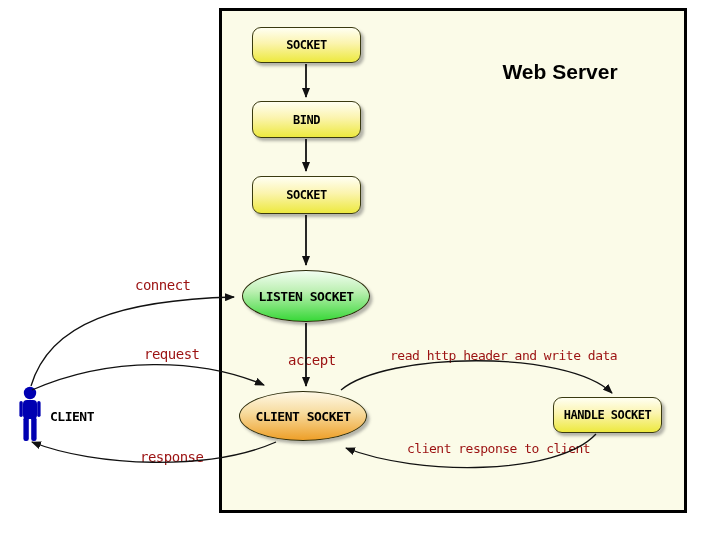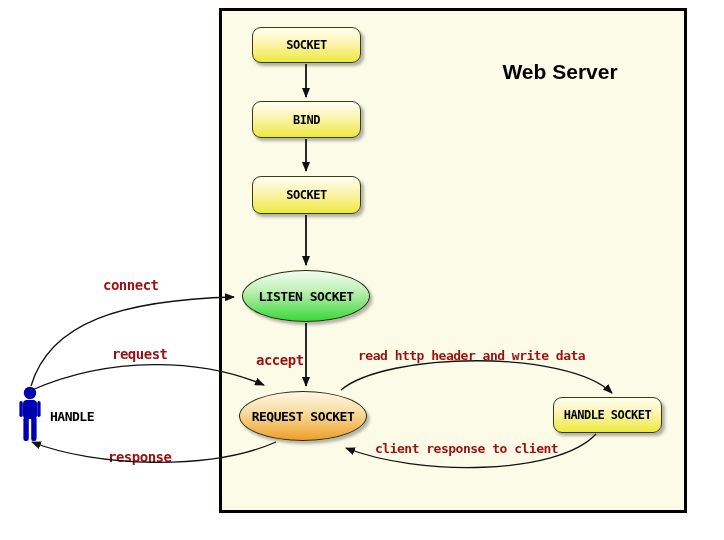--- a/index.html
+++ b/index.html
@@ -32,22 +32,22 @@
   }
   #node-listen-socket{
     left:242px;top:270px;width:128px;height:52px;
     background:linear-gradient(to bottom, var(--green-top,#f2fef2) 0%, #bdf0b3 40%, var(--green-bottom,#38d838) 100%);
   }
   #node-client-socket{
     left:239px;top:391px;width:128px;height:50px;
     background:linear-gradient(to bottom, var(--orange-top,#fef8e6) 0%, #f7dca0 42%, var(--orange-bottom,#ee9f28) 100%);
   }
   .edge-label{
-    position:absolute;color:var(--label-red,#9b1111);font-weight:bold;font-size:14px;
-    white-space:nowrap;letter-spacing:-0.5px;
+    position:absolute;color:var(--label-red,#9b1111);font-weight:normal;font-size:14px;
+    white-space:nowrap;letter-spacing:-0.5px;margin-left:32px;
   }
   .edge-label.small{font-size:13px;}
   #client-label{
     position:absolute;left:50px;top:409px;font-weight:bold;font-size:13px;color:#000;
     letter-spacing:-0.5px;
   }
   #arrows{position:absolute;left:0;top:0;pointer-events:none;}
   .arrow{stroke:#111;fill:none;}
   .arrow.thick{stroke-width:1.8px;}
   .arrow.thin{stroke-width:1.3px;}
@@ -61,33 +61,33 @@
   <div id="server-box"></div>
 
   <div id="title">Web Server</div>
 
   <div class="node-box" style="left:252px;top:27px">SOCKET</div>
   <div class="node-box" style="left:252px;top:101px;height:37px">BIND</div>
   <div class="node-box" style="left:252px;top:176px;height:38px">SOCKET</div>
   <div class="node-box" style="left:553px;top:397px">HANDLE SOCKET</div>
 
   <div class="ellipse" id="node-listen-socket">LISTEN SOCKET</div>
-  <div class="ellipse" id="node-client-socket">REQUEST SOCKET</div>
+  <div class="ellipse" id="node-client-socket">CLIENT SOCKET</div>
 
   <svg id="person" width="34" height="56" viewBox="0 0 34 56">
     <g fill="var(--client-blue,#0000B2)">
       <circle cx="16" cy="7" r="6.2"></circle>
       <rect x="9" y="14" width="14" height="19" rx="4"></rect>
       <rect x="5.4" y="15" width="3.4" height="16" rx="1.7"></rect>
       <rect x="23.2" y="15" width="3.4" height="16" rx="1.7"></rect>
       <rect x="9.4" y="31" width="5.4" height="24" rx="2.2"></rect>
       <rect x="17.2" y="31" width="5.4" height="24" rx="2.2"></rect>
     </g>
   </svg>
-  <div id="client-label">HANDLE</div>
+  <div id="client-label">CLIENT</div>
 
   <div class="edge-label" style="left:103px;top:277px">connect</div>
   <div class="edge-label" style="left:112px;top:346px">request</div>
   <div class="edge-label" style="left:108px;top:449px">response</div>
   <div class="edge-label" style="left:256px;top:352px">accept</div>
   <div class="edge-label small" style="left:358px;top:348px">read http header and write data</div>
   <div class="edge-label small" style="left:375px;top:441px">client response to client</div>
 
   <svg id="arrows" width="724" height="540" viewBox="0 0 724 540">
     <defs>

